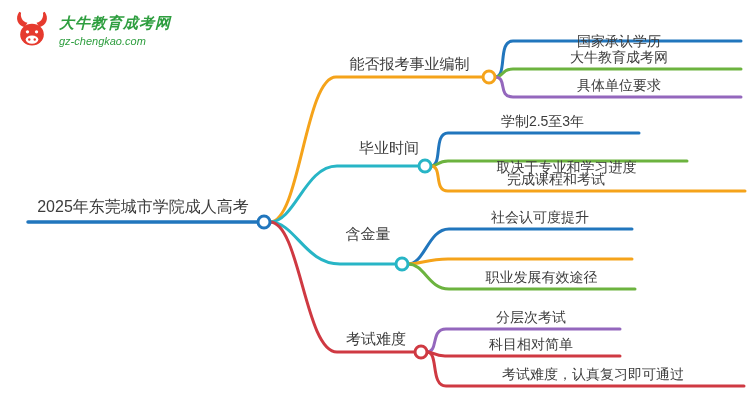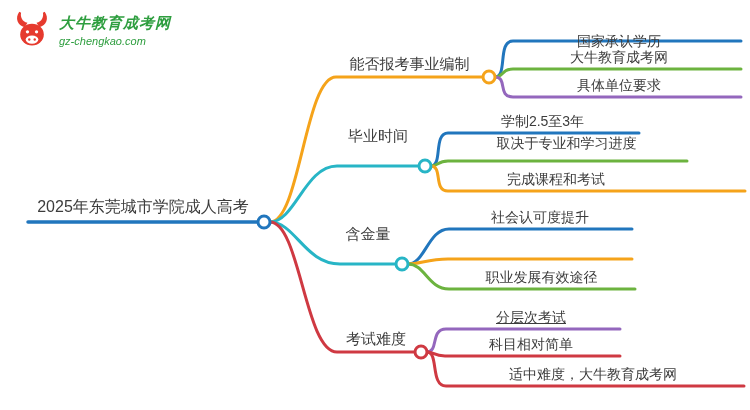--- a/index.html
+++ b/index.html
@@ -85,32 +85,32 @@
     </svg>
     <div class="logo-text">
       <div class="logo-title">大牛教育成考网</div>
       <div class="logo-sub">gz-chengkao.com</div>
     </div>
   </div>
 
   <div class="node node-root" style="left:28px; top:196px; width:230px;">2025年东莞城市学院成人高考</div>
 
   <div class="node node-branch" style="left:336px; top:54px;  width:147px;">能否报考事业编制</div>
-  <div class="node node-branch" style="left:337px; top:126px; width:82px;">毕业时间</div>
+  <div class="node node-branch" style="left:337px; top:138px; width:82px;text-align:right;">毕业时间</div>
   <div class="node node-branch" style="left:340px; top:224px; width:56px;">含金量</div>
   <div class="node node-branch" style="left:337px; top:329px; width:78px;">考试难度</div>
 
   <div class="node node-leaf" style="left:497px; top:31px; width:244px;">国家承认学历</div>
   <div class="node node-leaf" style="left:497px; top:47px; width:244px;">大牛教育成考网</div>
   <div class="node node-leaf" style="left:497px; top:75px; width:244px;">具体单位要求</div>
 
   <div class="node node-leaf" style="left:446px; top:111px; width:193px;">学制2.5至3年</div>
-  <div class="node node-leaf" style="left:446px; top:133px; width:241px;text-align:center;">取决于专业和学习进度</div>
+  <div class="node node-leaf" style="left:446px; top:157px; width:241px;text-align:center;">取决于专业和学习进度</div>
   <div class="node node-leaf" style="left:446px; top:169px; width:220px;">完成课程和考试</div>
 
   <div class="node node-leaf" style="left:448px; top:207px; width:184px;">社会认可度提升</div>
   <div class="node node-leaf" style="left:448px; top:267px; width:187px;">职业发展有效途径</div>
 
-  <div class="node node-leaf" style="left:442px; top:307px; width:178px;text-decoration:underline;">分层次考试</div>
+  <div class="node node-leaf" style="left:442px; top:307px; width:178px;">分层次考试</div>
   <div class="node node-leaf" style="left:442px; top:334px; width:178px;">科目相对简单</div>
-  <div class="node node-leaf" style="left:442px; top:364px; width:302px;">适中难度，大牛教育成考网</div>
+  <div class="node node-leaf" style="left:442px; top:364px; width:302px;">考试难度，认真复习即可通过</div>
 
 </div>
 
 </body></html>

